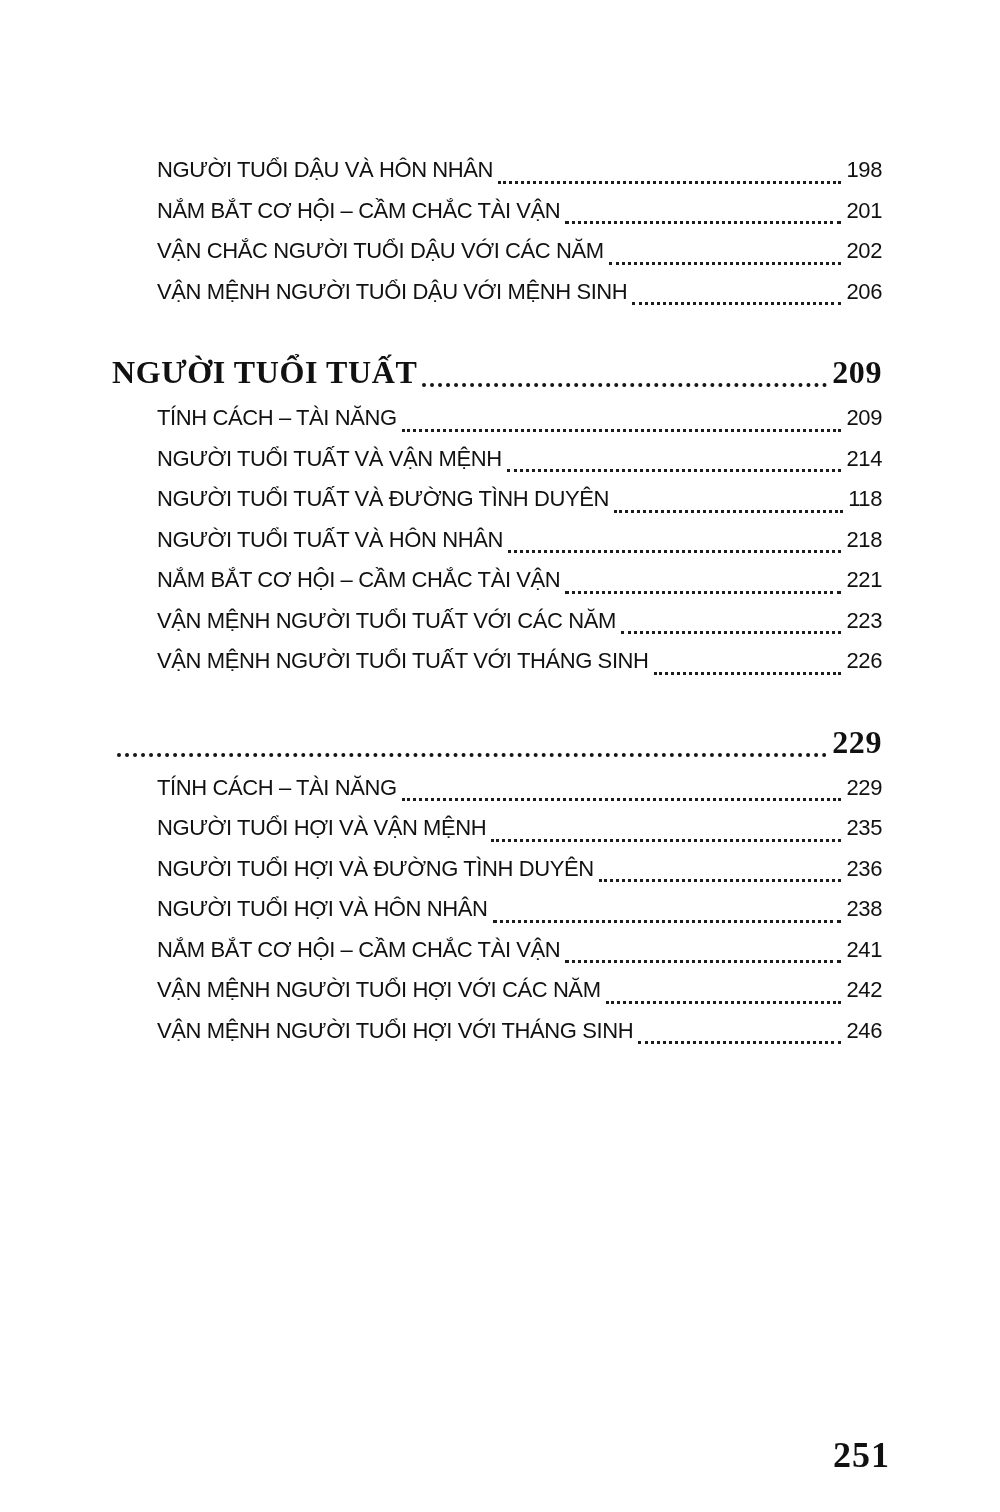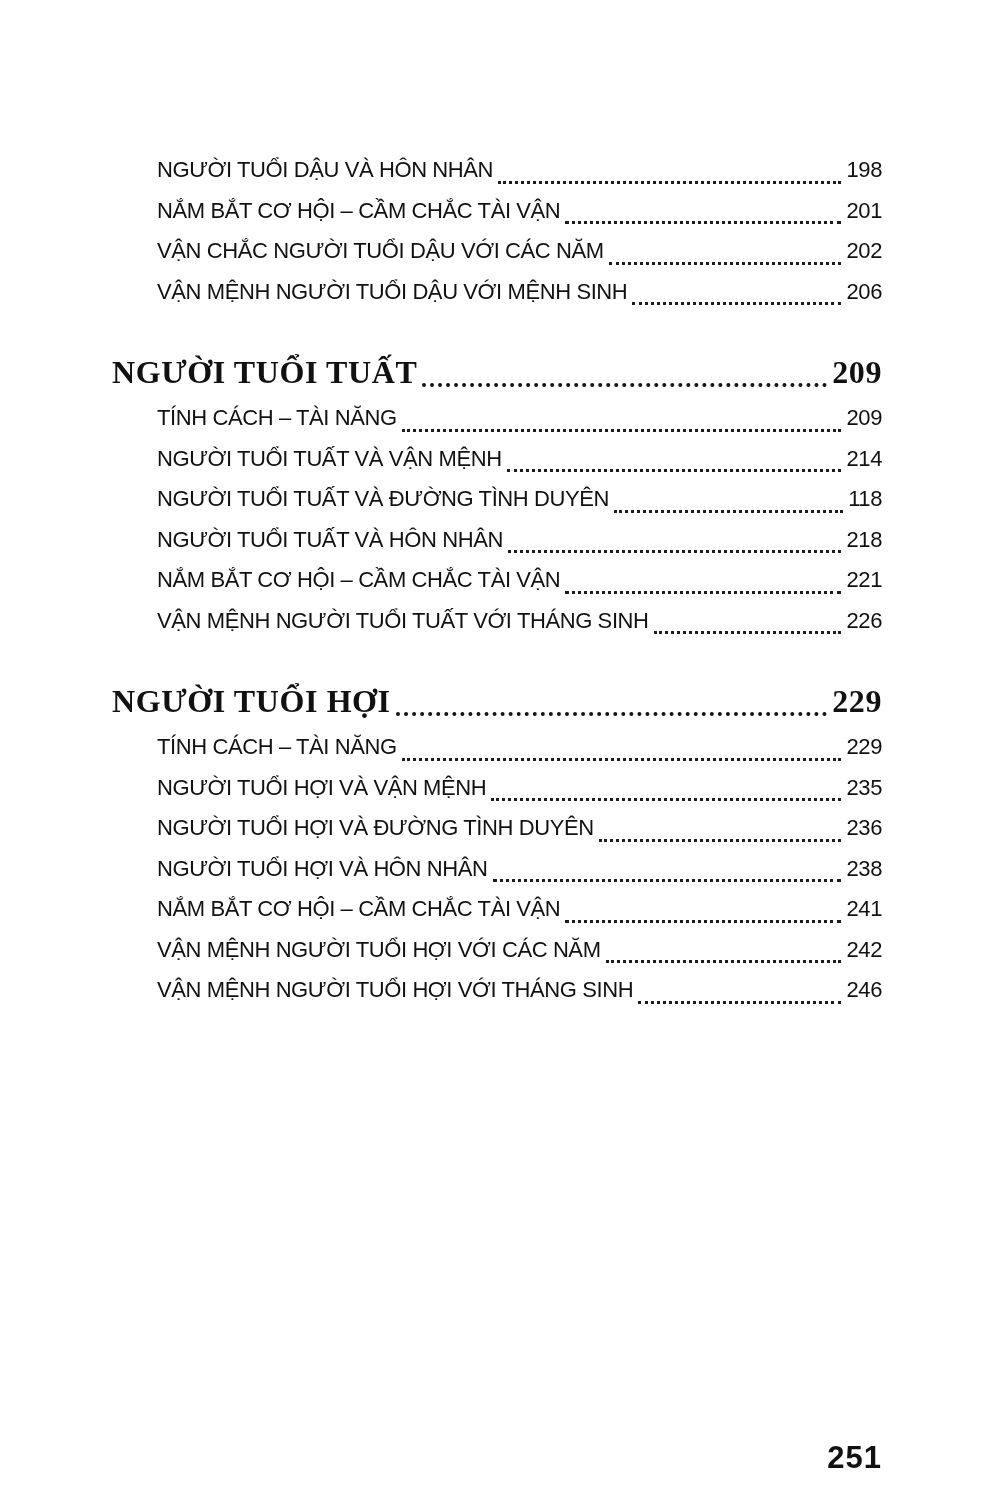--- a/index.html
+++ b/index.html
@@ -62,24 +62,24 @@
     line-height: 48px;
     margin-top: 2px;
     margin-bottom: 2px;
   }
   .heading .dots {
     border-bottom: 4px dotted #151515;
     margin-bottom: 9px;
   }
   .folio {
     position: absolute;
-    right: 118px;
+    right: 110px;
     bottom: 36px;
-    font-family: Liberation Sans, sans-serif;
-    font-size: 31px;
+    font-family: Liberation Serif, serif;
+    font-size: 36px;
     font-weight: 700;
     letter-spacing: 1px;
   }
 </style>
 </head>
 <body>
 
 <div class="page">
 
   <div class="section">
@@ -130,29 +130,33 @@
       <span class="t">NGƯỜI TUỔI TUẤT VÀ HÔN NHÂN</span>
       <span class="dots"></span>
       <span class="p">218</span>
     </div>
     <div class="row item">
       <span class="t">NẮM BẮT CƠ HỘI – CẦM CHẮC TÀI VẬN</span>
       <span class="dots"></span>
       <span class="p">221</span>
     </div>
     <div class="row item">
+      <span class="t">VẬN MỆNH NGƯỜI TUỔI TUẤT VỚI CÁC NĂM</span>
+      <span class="dots"></span>
+      <span class="p">223</span>
+    </div>
+    <div class="row item">
       <span class="t">VẬN MỆNH NGƯỜI TUỔI TUẤT VỚI THÁNG SINH</span>
       <span class="dots"></span>
       <span class="p">226</span>
     </div>
   </div>
 
   <div class="section">
     <div class="row heading">
-      <span class="t">NGƯỜI TUỔI HỢI</span>
       <span class="dots"></span>
       <span class="p">229</span>
     </div>
     <div class="row item">
       <span class="t">TÍNH CÁCH – TÀI NĂNG</span>
       <span class="dots"></span>
       <span class="p">229</span>
     </div>
     <div class="row item">
       <span class="t">NGƯỜI TUỔI HỢI VÀ VẬN MỆNH</span>

